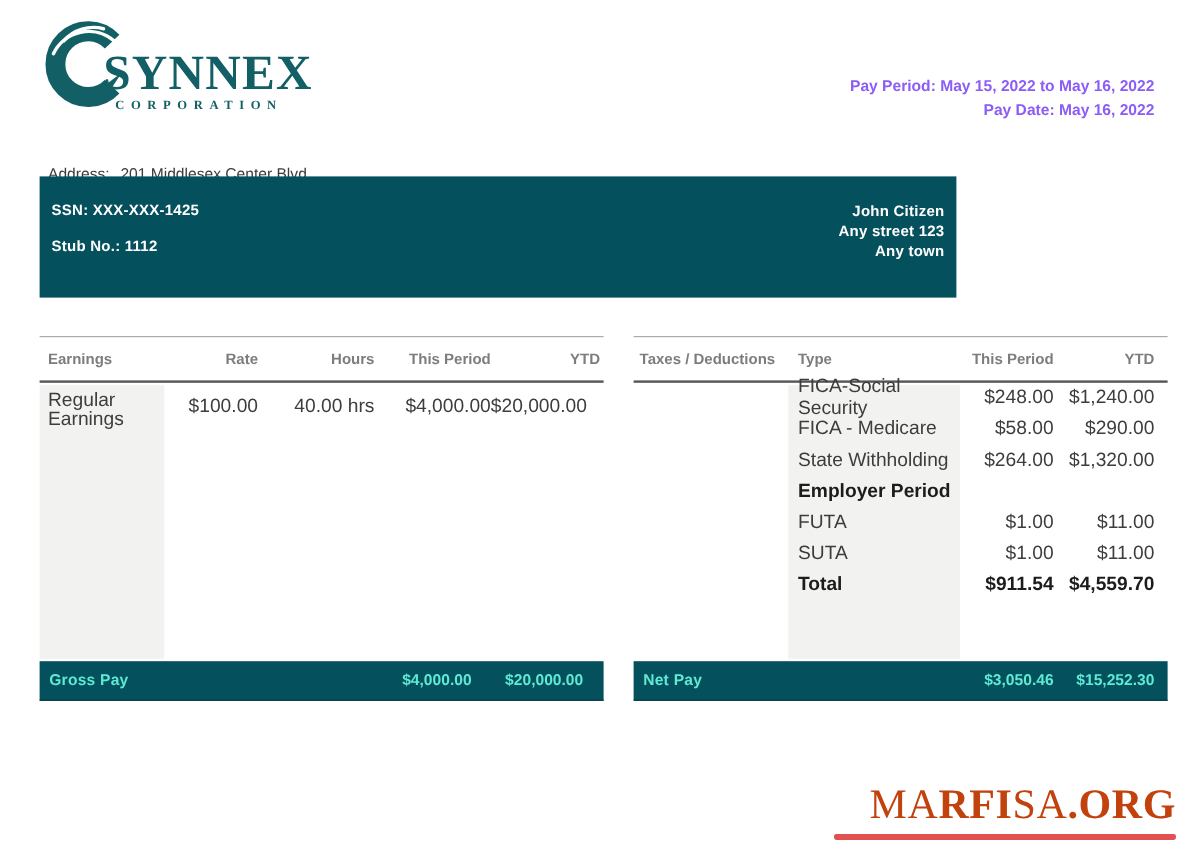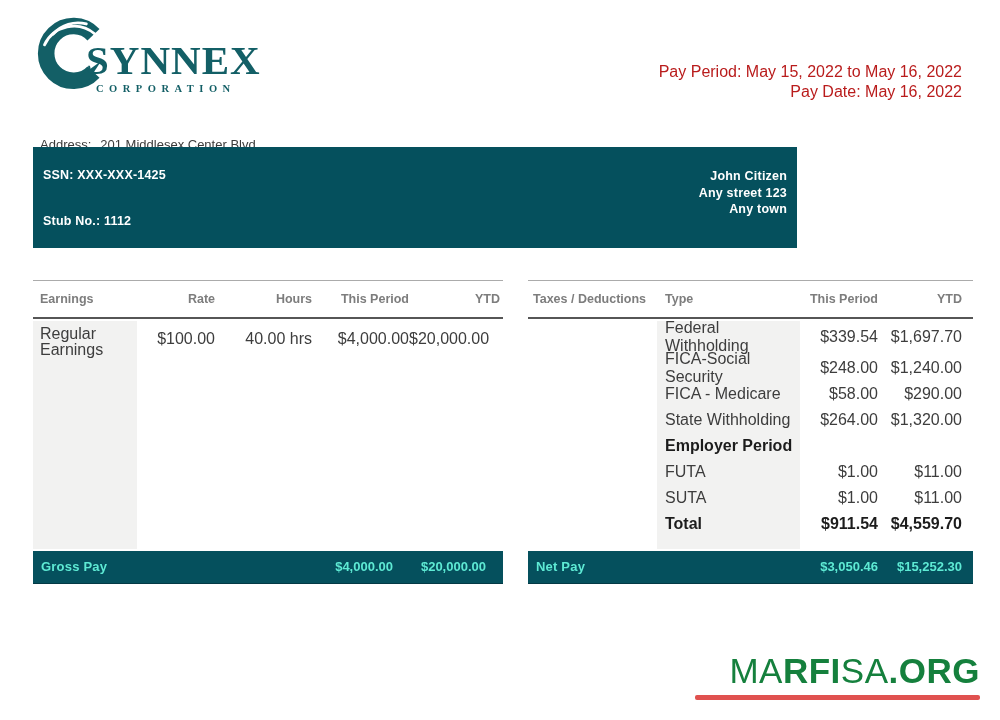--- a/index.html
+++ b/index.html
@@ -18,33 +18,33 @@
   }
   .logo-sub {
     position:absolute; left:96px; top:83px;
     font-family:"Liberation Serif", serif; font-size:10.5px; font-weight:bold;
     color:#135f66; letter-spacing:5.5px;
   }
 
   
   .stmt-head { position:absolute; right:38px; top:62px; text-align:right; }
   .stmt-title { font-size:13.5px; font-weight:bold; color:#141414; margin-bottom:6px; }
-  .stmt-line { font-size:16px; color:#b91c1c; line-height:20px; }
+  .stmt-line { font-size:13px; color:#8b5cf6; line-height:20px;font-weight:bold; }
 
   
   .address { position:absolute; left:40px; top:137px; font-size:13px; color:#3b3b3b; }
   .address .val { margin-left:9px; }
 
   
   .banner {
     position:absolute; left:33px; top:147px; width:764px; height:101px;
     background:#05505d;
   }
   .banner-left { position:absolute; left:10px; top:21px; color:#fff; font-size:12.5px; font-weight:bold; letter-spacing:0.2px; }
-  .banner-left .stub { margin-top:32px; }
+  .banner-left .stub { margin-top:16px; }
   .banner-right { position:absolute; right:10px; top:21px; text-align:right; color:#fff; font-size:12.5px; font-weight:bold; line-height:16.5px; letter-spacing:0.2px; }
 
   
   .tbl { position:absolute; top:280px; border-top:1px solid #ababab; }
   .tbl-left  { left:33px;  width:470px; }
   .tbl-right { left:528px; width:445px; }
   .thead {
     display:flex; align-items:center; height:38px; border-bottom:2px solid #565656;
     color:#7d7d7d; font-weight:bold; font-size:12.5px;
   }
@@ -84,21 +84,21 @@
   }
   .bar .bar-label { position:absolute; left:8px; top:8px; letter-spacing:0.2px; }
   .bar .bar-v { position:absolute; top:8px; }
   .bar-left  .bar-v1 { right:110px; }
   .bar-left  .bar-v2 { right:17px; }
   .bar-right .bar-v1 { right:95px; }
   .bar-right .bar-v2 { right:11px; }
 
   
   .watermark { position:absolute; left:695px; top:650px; width:285px; text-align:right; }
-  .wm-text { font-size:35px; line-height:42px; color:#15803d; letter-spacing:0.5px; white-space:nowrap; }
+  .wm-text { font-size:35px; line-height:42px; color:#c2410c; letter-spacing:0.5px; white-space:nowrap;font-family:Liberation Serif, serif; }
   .wm-text .lt { font-weight:normal; }
   .wm-text .bd { font-weight:bold; }
   .wm-underline { margin-top:3px; width:285px; height:5px; background:#e0514f; border-radius:2px; }
 </style>
 </head>
 <body>
 
 <div class="page">
 
   <div>
@@ -166,26 +166,20 @@
 
   <section class="tbl tbl-right">
     <div class="thead">
       <span class="cell rc1">Taxes / Deductions</span>
       <span class="cell rc2">Type</span>
       <span class="cell rc3 ra">This Period</span>
       <span class="cell rc4 ra">YTD</span>
     </div>
     <div class="gray-strip"></div>
     <div class="rows">
-      <div class="row first">
-        <span class="cell rc1"></span>
-        <span class="cell rc2">Federal Withholding</span>
-        <span class="cell rc3 ra">$339.54</span>
-        <span class="cell rc4 ra">$1,697.70</span>
-      </div>
       <div class="row">
         <span class="cell rc1"></span>
         <span class="cell rc2">FICA-Social Security</span>
         <span class="cell rc3 ra">$248.00</span>
         <span class="cell rc4 ra">$1,240.00</span>
       </div>
       <div class="row">
         <span class="cell rc1"></span>
         <span class="cell rc2">FICA - Medicare</span>
         <span class="cell rc3 ra">$58.00</span>

